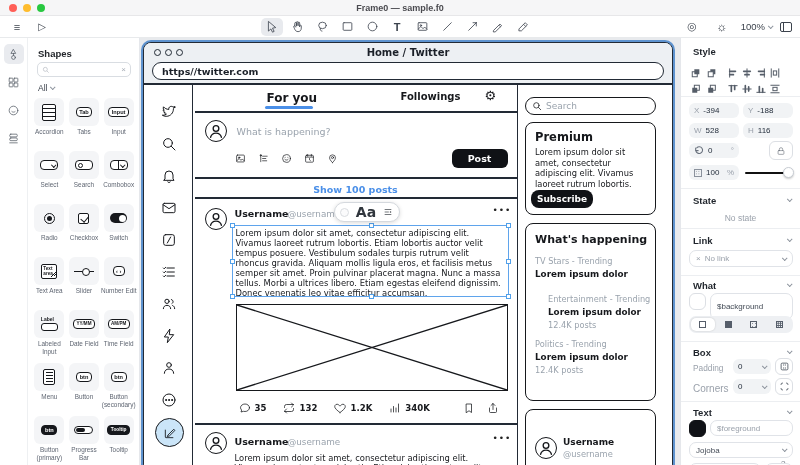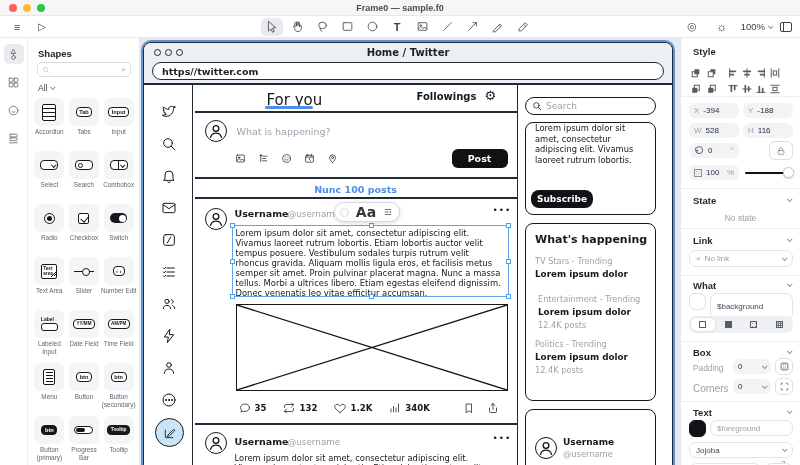--- a/index.html
+++ b/index.html
@@ -484,23 +484,23 @@
             </span>
           <span class="compose-btn">
               <svg viewBox="0 0 24 24">
                 <path d="M4 7v12a1 1 0 0 0 1 1h12M9 15l9.5-9.5 2 2L11 17l-3 .9z"></path>
               </svg>
             </span>
         </div>
 
         <div class="feed">
           <div class="abs" style="left:0;top:0;width:100%;height:26px">
-            <span class="abs" style="left:72px;top:6px;font-size:15px;font-weight:400">For you</span>
+            <span class="abs" style="left:72px;top:6px;font-size:12px;font-weight:700">For you</span>
             <span class="u-line" style="left:70px;top:21px;width:48px"></span>
-            <span class="abs" style="left:222px;top:6px;font-size:10px;font-weight:600">Followings</span>
+            <span class="abs" style="left:206px;top:6px;font-size:10px;font-weight:600">Followings</span>
             <span class="abs" style="left:290px;top:3px;font-size:13px">⚙</span>
           </div>
           <div class="hr thin" style="top:26px"></div>
 
           <div class="avatar" style="left:10px;top:35px;width:22px;height:22px">
             <svg viewBox="0 0 24 24">
                 <circle cx="12" cy="9" r="3.4"></circle>
                 <path d="M5.5 19.5c.8-3.2 3.2-5 6.5-5s5.7 1.8 6.5 5"></path>
               </svg>
           </div>
@@ -526,21 +526,21 @@
             <svg viewBox="0 0 24 24">
                 <path d="M12 21s-6.5-6-6.5-10.5a6.5 6.5 0 0 1 13 0C18.5 15 12 21 12 21z"></path>
                 <circle cx="12" cy="10" r="2.3"></circle>
               </svg>
           </div>
           <div class="abs" style="left:257px;top:64px;width:56px;height:19px;background:#101216;border-radius:6px;display:flex;align-items:center;justify-content:center">
             <span style="color:#fff;font-size:9.5px;font-weight:700">Post</span>
           </div>
           <div class="hr" style="top:92px"></div>
 
-          <span class="abs" style="left:0;right:0;top:99px;text-align:center;font-size:9.5px;font-weight:600;color:#4a8fe8">Nunc 100 posts</span>
+          <span class="abs" style="left:0;right:0;top:99px;text-align:center;font-size:9.5px;font-weight:600;color:#4a8fe8">Show 100 posts</span>
           <div class="hr thin" style="top:112px"></div>
 
           <div class="avatar" style="left:10px;top:123px;width:22px;height:22px">
             <svg viewBox="0 0 24 24">
                 <circle cx="12" cy="9" r="3.4"></circle>
                 <path d="M5.5 19.5c.8-3.2 3.2-5 6.5-5s5.7 1.8 6.5 5"></path>
               </svg>
           </div>
           <span class="abs" style="left:40px;top:123px;font-size:9.5px;font-weight:700">Username</span>
           <span class="abs" style="left:93px;top:124px;font-size:8.8px;color:#9aa3ad">@username</span>
@@ -626,33 +626,34 @@
         <div class="rcol">
           <div class="abs" style="left:4px;top:12px;width:131px;height:18px;border:1.5px solid #16181c;border-radius:9px;display:flex;align-items:center;padding:0 6px;gap:4px;background:#fff">
             <svg style="width:10px;height:10px;stroke:#16181c;stroke-width:1.8;fill:none;stroke-linecap:round" viewBox="0 0 24 24">
                 <circle cx="10.5" cy="10.5" r="6.5"></circle>
                 <path d="M15.5 15.5L21 21"></path>
               </svg>
             <span style="font-size:9px;color:#9aa3ad">Search</span>
           </div>
 
           <div class="sketchcard" style="left:4px;top:37px;width:131px;height:93px">
+            <div style="font-size:11.5px;font-weight:700;margin:7px 0 3px 9px">Premium</div>
             <div style="font-size:8.3px;line-height:10.5px;margin:0 8px 0 9px">Lorem ipsum dolor sit amet, consectetur adipiscing elit. Vivamus laoreet rutrum lobortis.</div>
             <div class="abs" style="left:5px;top:67px;width:62px;height:18px;background:#101216;border-radius:8px;display:flex;align-items:center;justify-content:center">
               <span style="color:#fff;font-size:9px;font-weight:700">Subscribe</span>
             </div>
           </div>
 
           <div class="sketchcard" style="left:4px;top:138px;width:131px;height:178px">
             <div style="font-size:11px;font-weight:700;margin:9px 0 0 9px">What's happening</div>
             <div style="margin:10px 0 0 9px">
               <div style="font-size:8.2px;color:#9aa3ad">TV Stars - Trending</div>
               <div style="font-size:8.8px;font-weight:700;margin-top:3px">Lorem ipsum dolor</div>
             </div>
-            <div style="margin:15px 0 0 12px">
+            <div style="margin:15px 0 0 22px">
               <div style="font-size:8.2px;color:#9aa3ad">Entertainment - Trending</div>
               <div style="font-size:8.8px;font-weight:700;margin-top:3px">Lorem ipsum dolor</div>
               <div style="font-size:8.2px;color:#9aa3ad;margin-top:3px">12.4K posts</div>
             </div>
             <div style="margin:9px 0 0 9px">
               <div style="font-size:8.2px;color:#9aa3ad">Politics - Trending</div>
               <div style="font-size:8.8px;font-weight:700;margin-top:3px">Lorem ipsum dolor</div>
               <div style="font-size:8.2px;color:#9aa3ad;margin-top:3px">12.4K posts</div>
             </div>
           </div>

